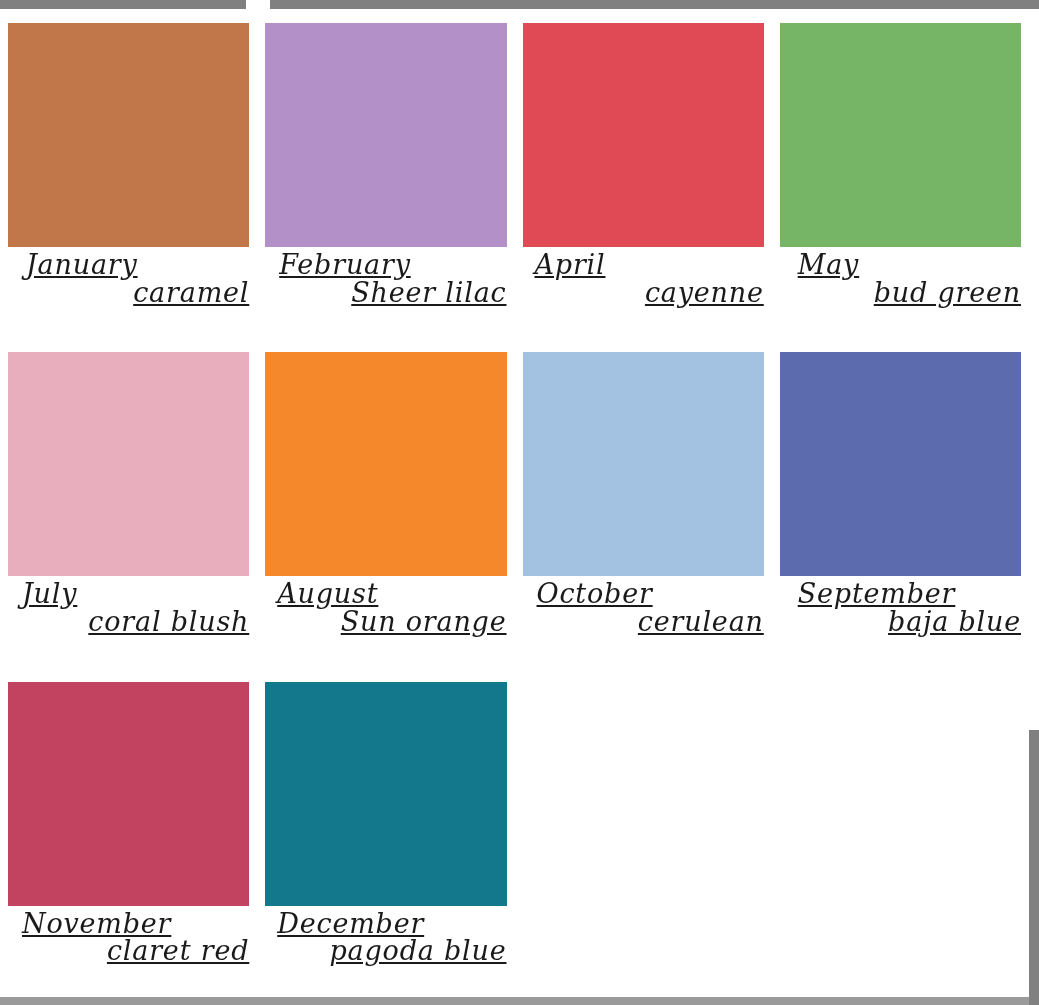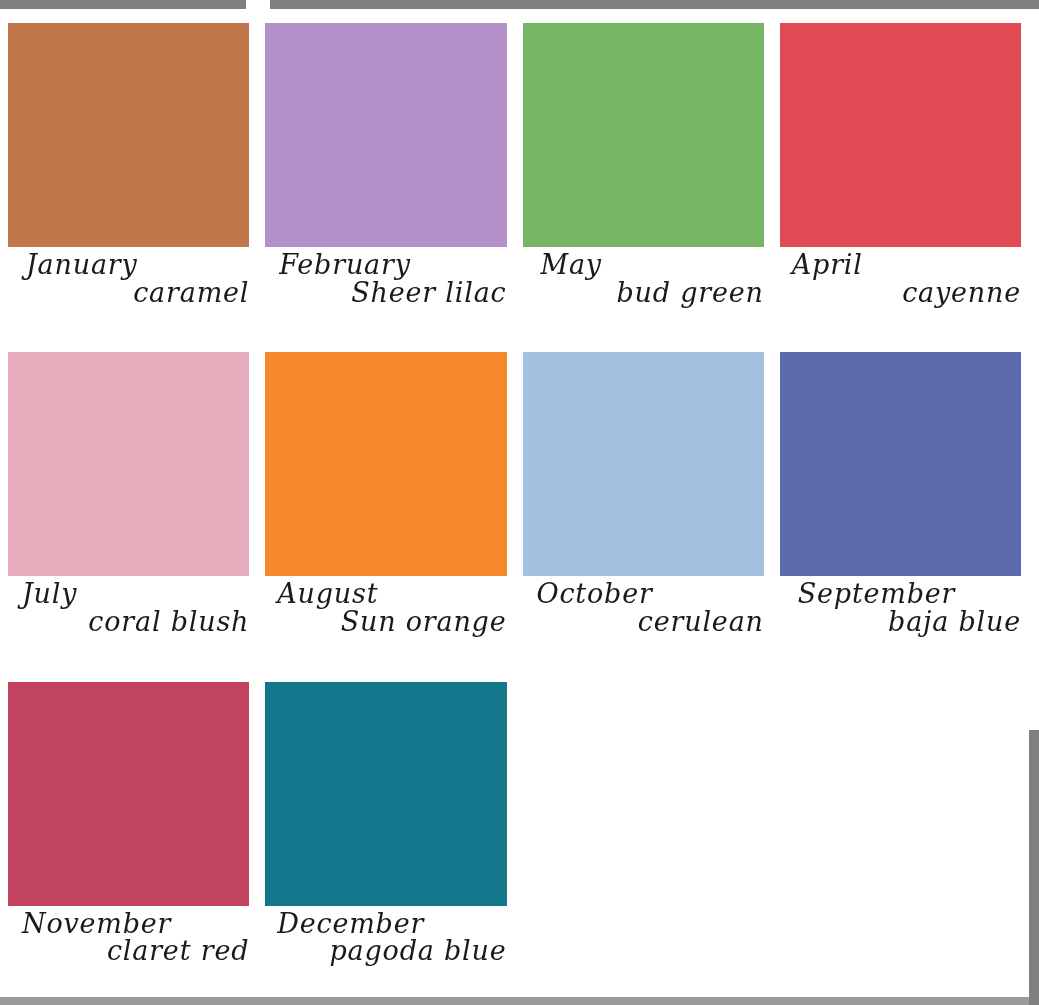--- a/index.html
+++ b/index.html
@@ -78,20 +78,21 @@
   .caption {
     margin-top: 4px;
     padding-left: 16px;
     line-height: 1.03;
     color: #1a1a1a;
     font-family: "DejaVu Serif", "Liberation Serif", serif;
     font-style: italic;
     font-size: 27px;
     letter-spacing: 0.8px;
     white-space: nowrap;
+    text-decoration: underline;
   }
   .caption .month { display: block; }
   .caption .cname { display: block; text-align: right; }
 
   
   .cell.c1 .caption { padding-left: 18px; }
   .cell.c2 .caption { padding-left: 14px; }
   .cell.c3 .caption { padding-left: 14px; }
   .cell.c4 .caption { padding-left: 12px; }
 </style>
@@ -111,32 +112,32 @@
           <span class="cname">caramel</span>
         </div>
       </div>
       <div class="cell c2">
         <div class="swatch" title="#B391C8" style="background: rgb(179, 145, 200);"></div>
         <div class="caption">
           <span class="month">February</span>
           <span class="cname">Sheer lilac</span>
         </div>
       </div>
+      <div class="cell c4">
+        <div class="swatch" title="#E04A54" style="background: rgb(224, 74, 84);"></div>
+        <div class="caption">
+          <span class="month">April</span>
+          <span class="cname">cayenne</span>
+        </div>
+      </div>
       <div class="cell c1">
         <div class="swatch" title="#76B565" style="background: rgb(118, 181, 101);"></div>
         <div class="caption">
           <span class="month">May</span>
           <span class="cname">bud green</span>
-        </div>
-      </div>
-      <div class="cell c4">
-        <div class="swatch" title="#E04A54" style="background: rgb(224, 74, 84);"></div>
-        <div class="caption">
-          <span class="month">April</span>
-          <span class="cname">cayenne</span>
         </div>
       </div>
       <div class="cell c3">
         <div class="swatch" title="#E8AEBE" style="background: rgb(232, 174, 190);"></div>
         <div class="caption">
           <span class="month">July</span>
           <span class="cname">coral blush</span>
         </div>
       </div>
       <div class="cell c4">

